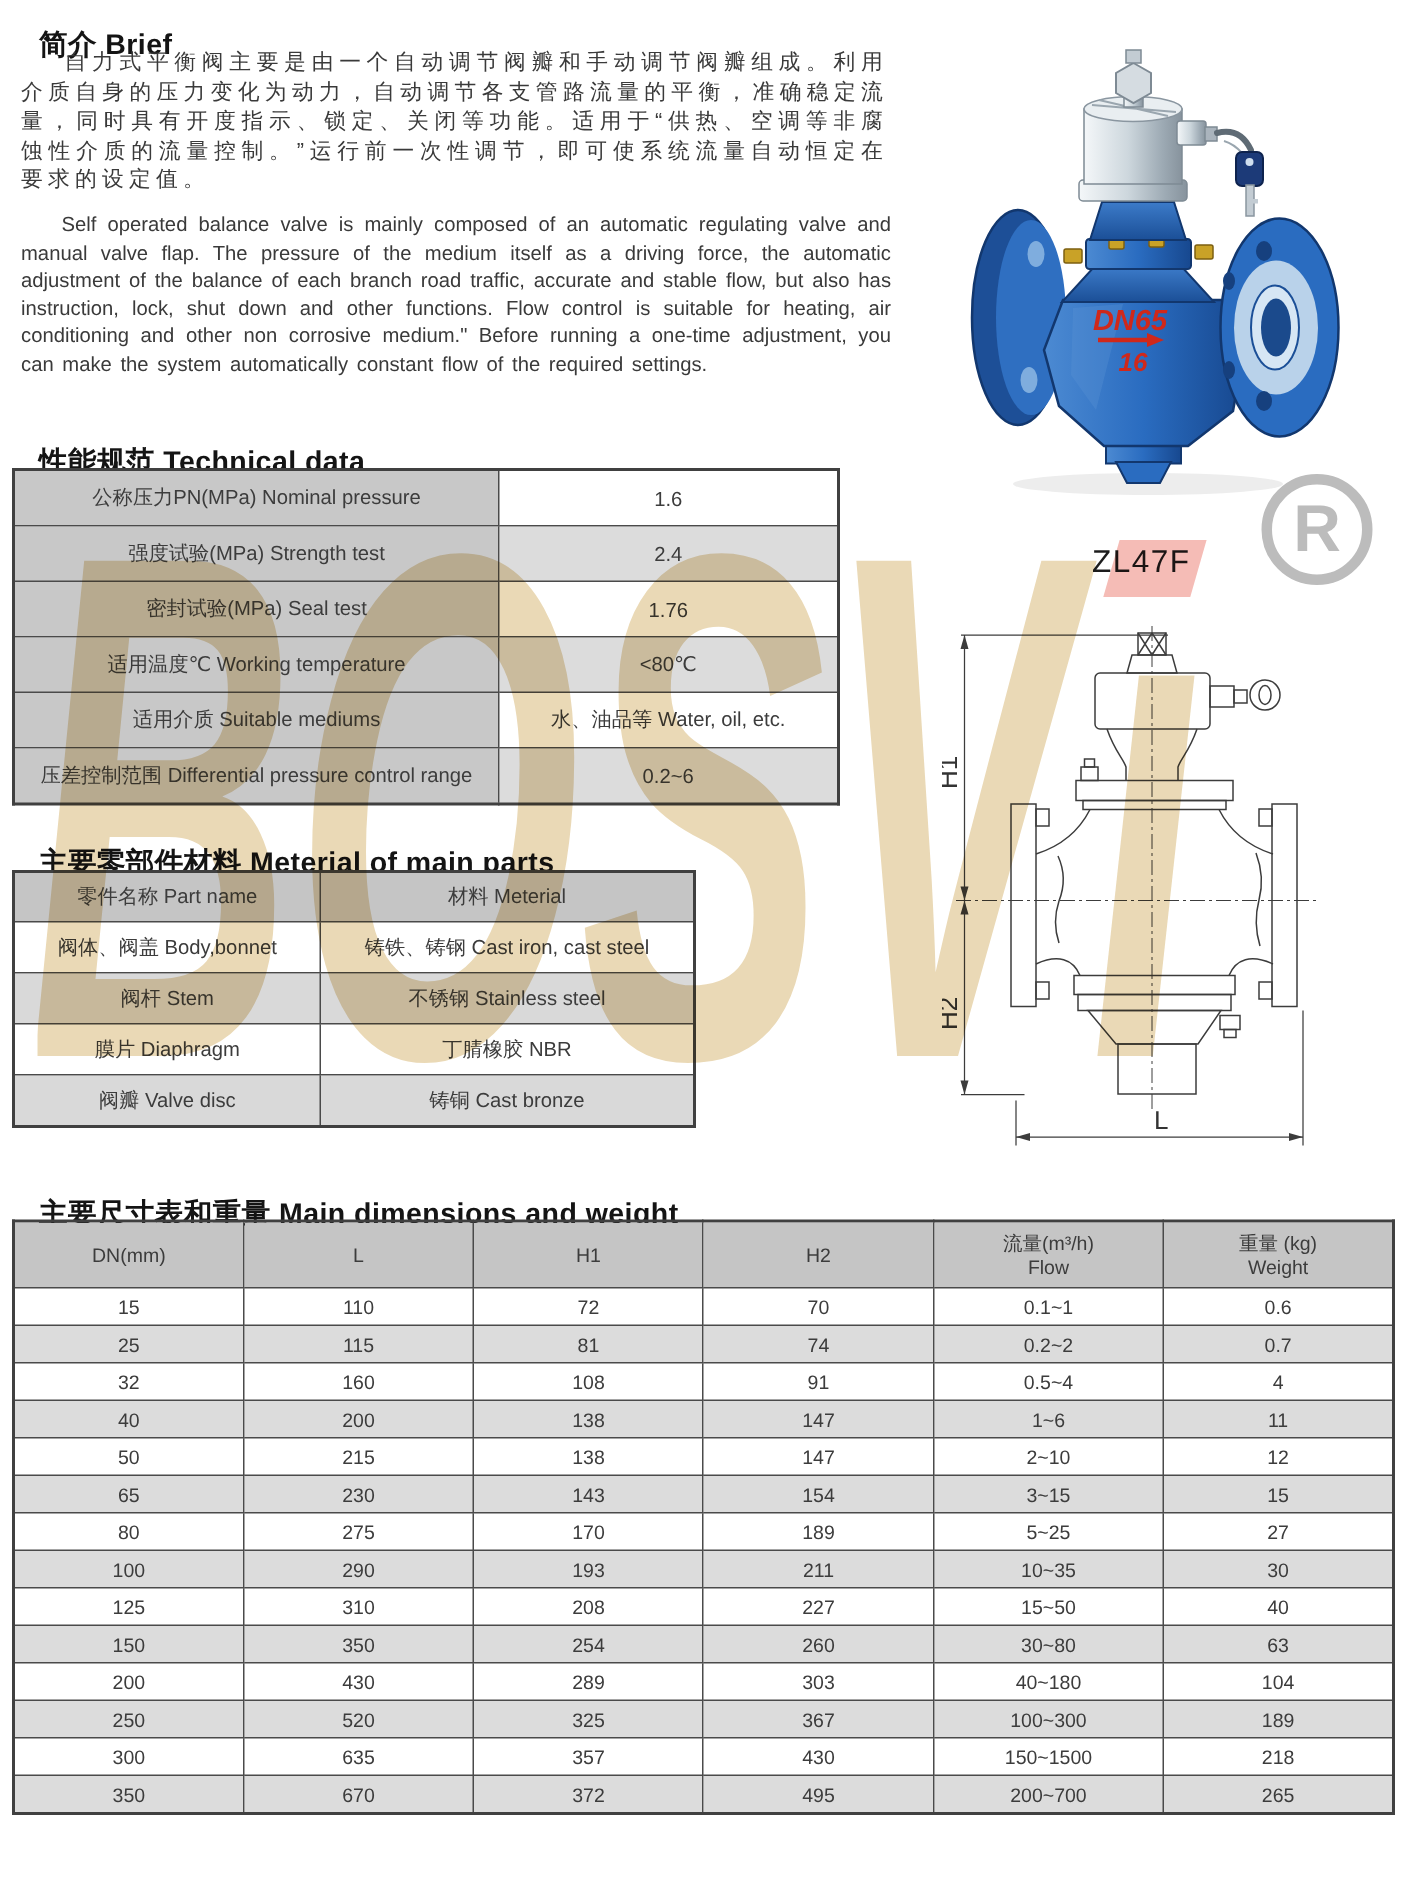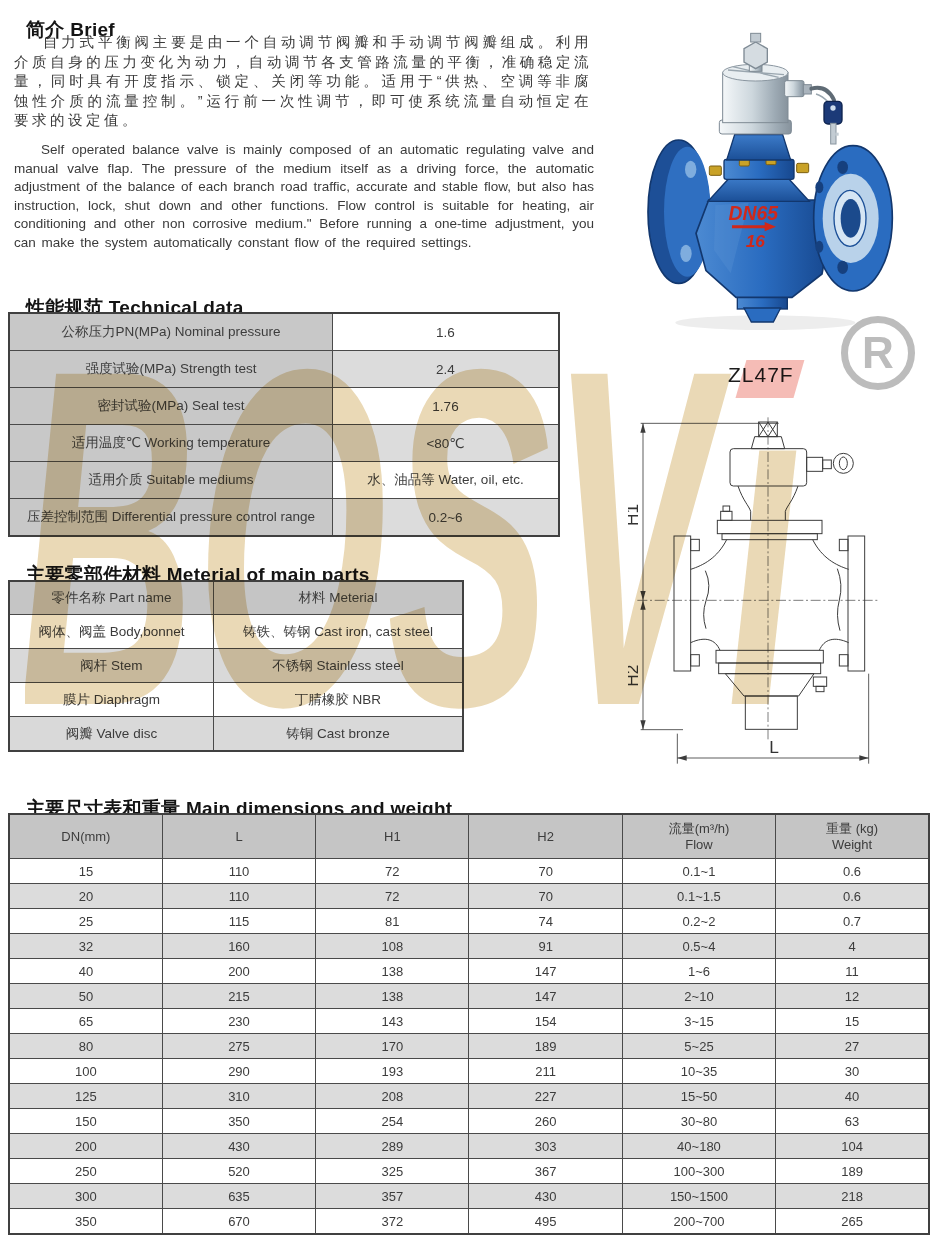--- a/index.html
+++ b/index.html
@@ -307,28 +307,20 @@
     <tbody>
         <tr>
           <td>15</td>
           <td>110</td>
           <td>72</td>
           <td>70</td>
           <td>0.1~1</td>
           <td>0.6</td>
         </tr>
         <tr>
-          <td>20</td>
-          <td>110</td>
-          <td>72</td>
-          <td>70</td>
-          <td>0.1~1.5</td>
-          <td>0.6</td>
-        </tr>
-        <tr>
           <td>25</td>
           <td>115</td>
           <td>81</td>
           <td>74</td>
           <td>0.2~2</td>
           <td>0.7</td>
         </tr>
         <tr>
           <td>32</td>
           <td>160</td>

